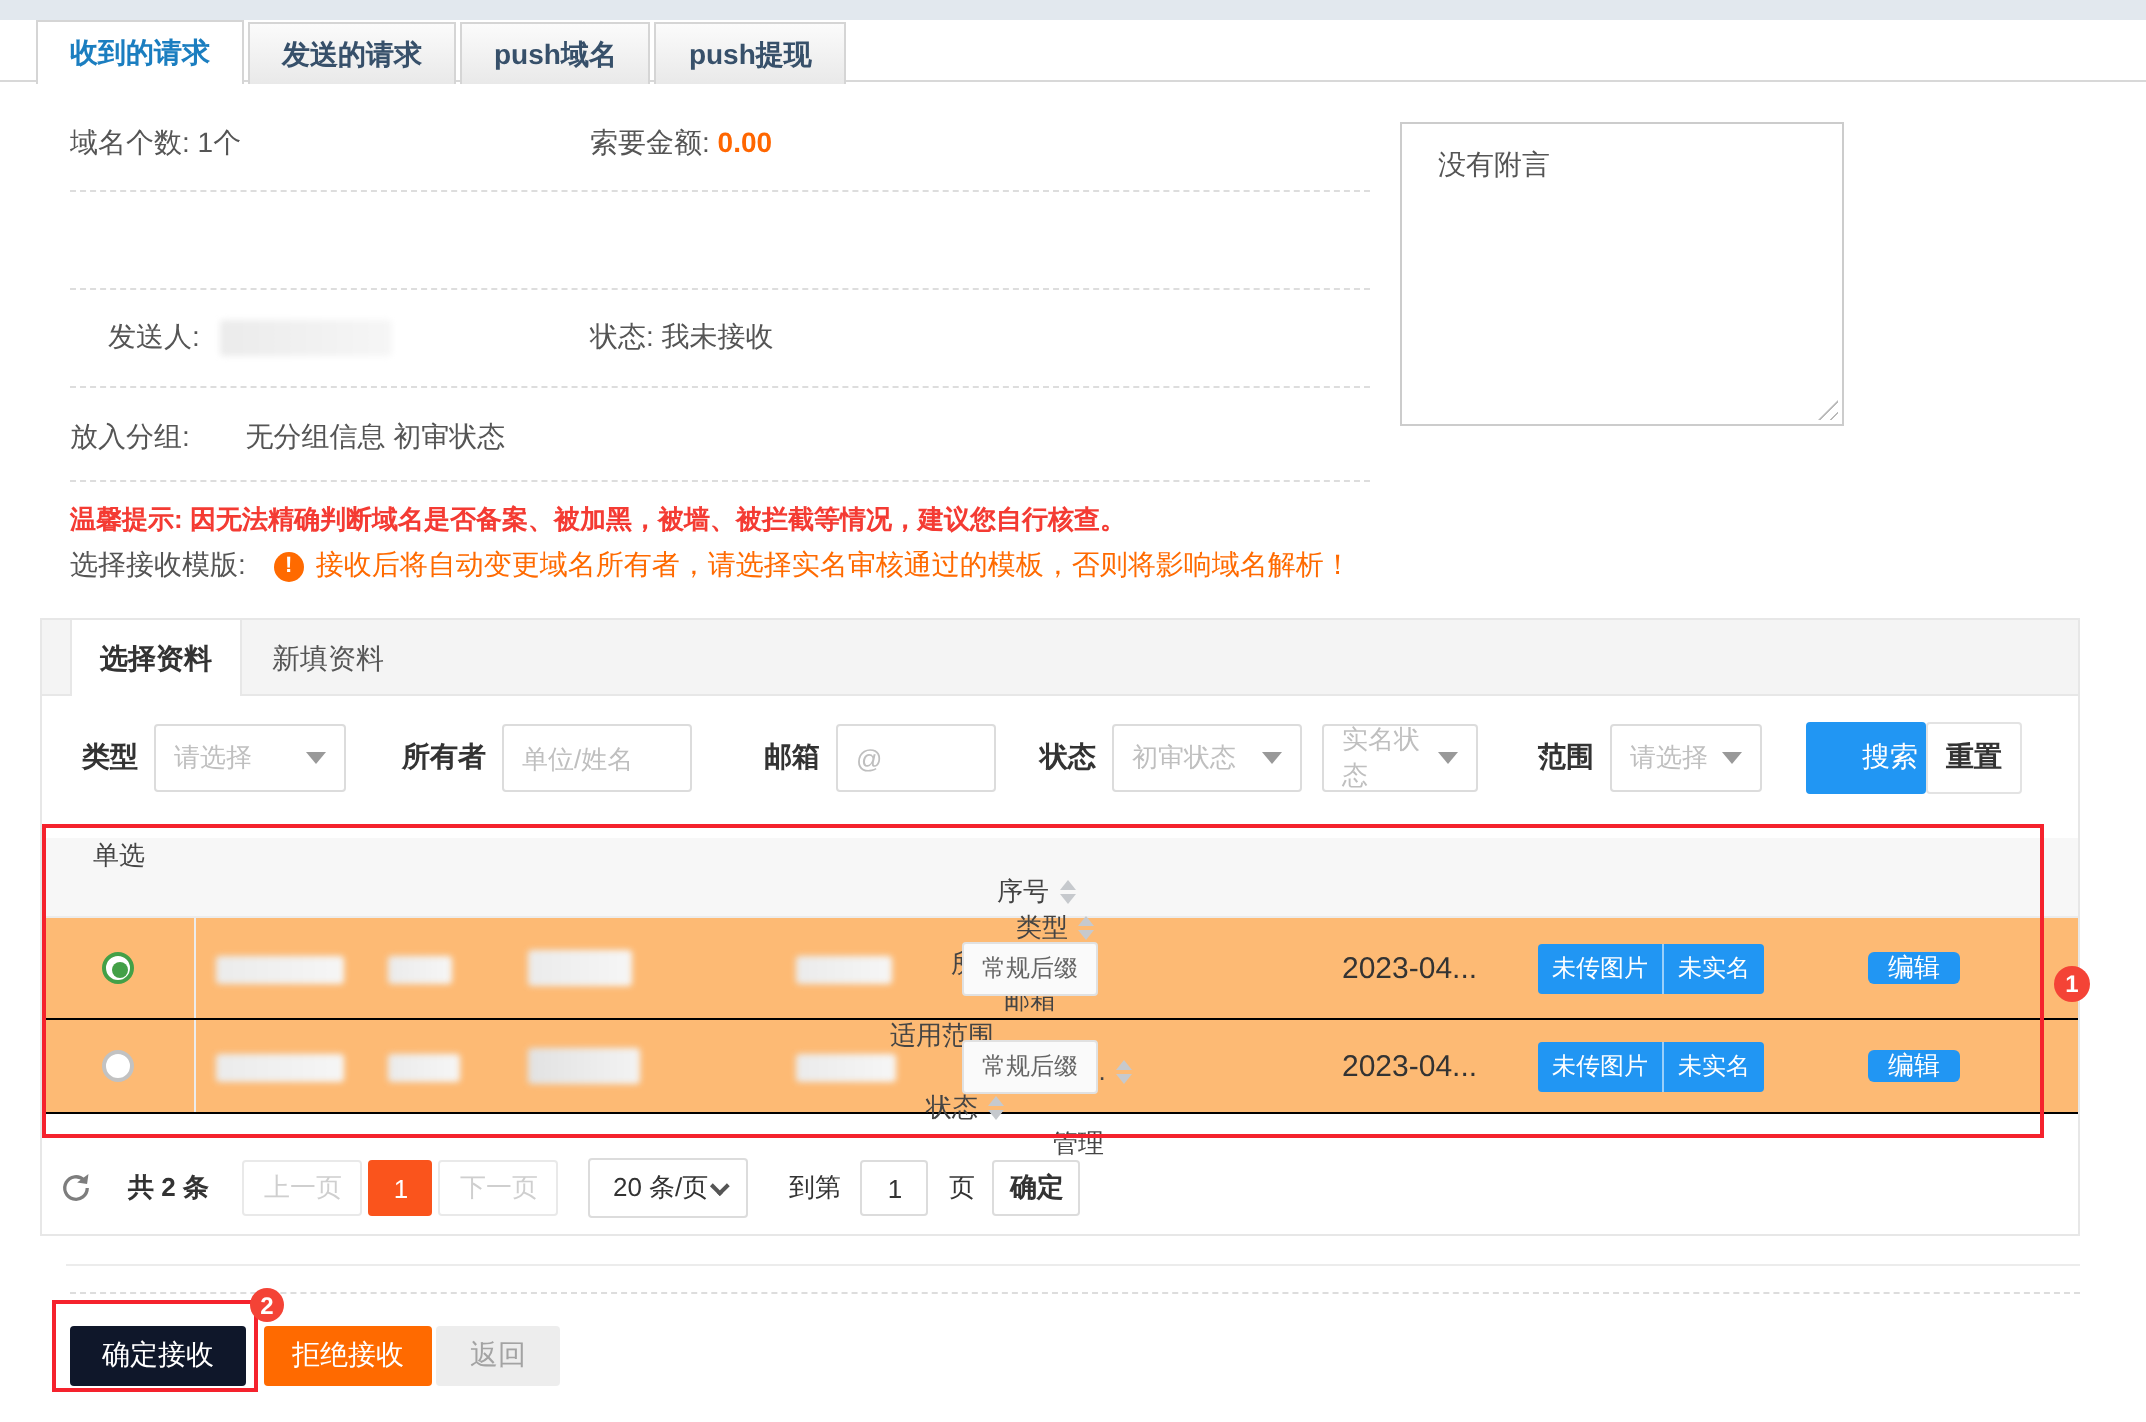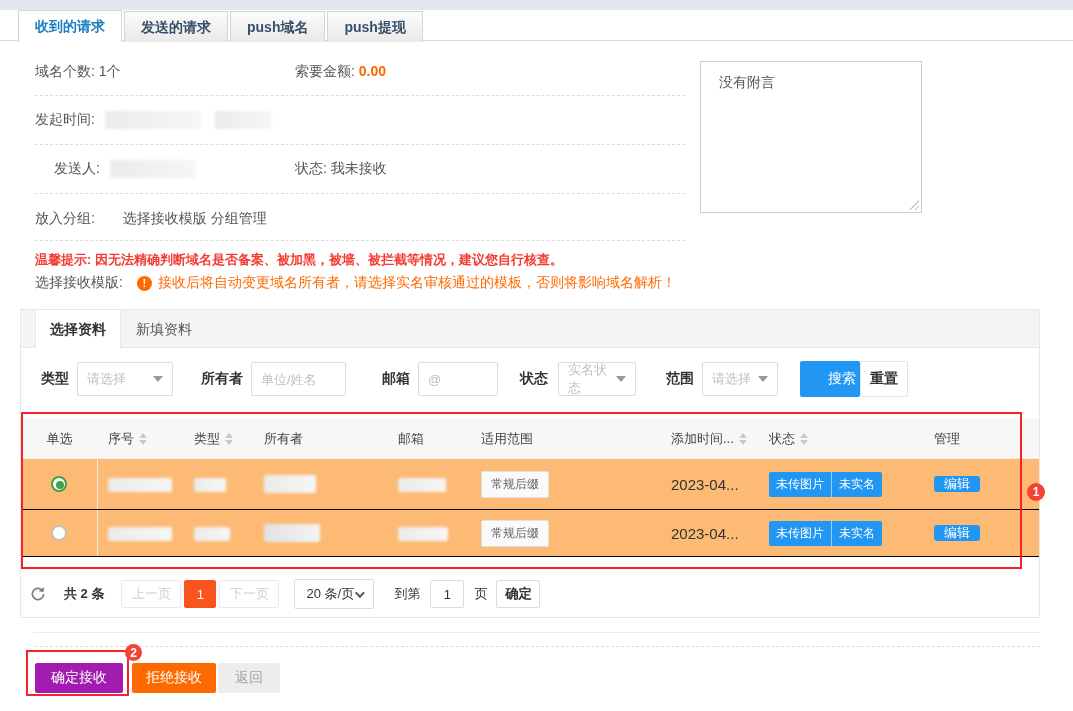--- a/index.html
+++ b/index.html
@@ -44,21 +44,21 @@
   .sel { justify-content:space-between; color:#bfbfbf; cursor:pointer; }
   .inp input { border:none; outline:none; width:100%; font-size:13px; color:#333; font-family:inherit; }
   .inp input::placeholder { color:#bfbfbf; }
   .caret { width:0; height:0; border-left:5px solid transparent; border-right:5px solid transparent; border-top:6px solid #999; margin-left:6px; }
   .btn { display:flex; align-items:center; justify-content:center; cursor:pointer; font-size:14px; border-radius:2px; }
   .btn-search { width:60px; height:36px; background:#2196f3; color:#fff;padding-left:24px; }
   .btn-reset { width:48px; height:36px; background:#fff; border:1px solid #e3e3e3; color:#333; font-weight:bold; }
 
   
   .tbl { position:absolute; left:0; top:109px; width:1018px; font-size:13px; color:#333; }
-  .thead { display:flex; align-items:center; height:40px; background:#f7f7f7; border-bottom:1px solid #ececec; color:#444; }
+  .thead { display:flex; align-items:center; height:40px; background:#f7f7f7; border-bottom:1px solid #ececec; color:#444;flex-direction:column; }
   .trow { display:flex; align-items:center; height:51px; border-bottom:1px solid #000000; background:#fdba74; }
   .trow.r2 { height:47px; }
   .c1{width:77px; display:flex; justify-content:center; align-self:stretch; align-items:center;}
   .trow .c1{ border-right:1px solid #ececec; }
   .c2{width:83px; padding-left:10px;} .c3{width:70px; padding-left:13px;} .c4{width:135px; padding-left:13px;}
   .c5{width:80px; padding-left:12px;} .c6{width:200px; padding-left:15px;} .c7{width:90px; padding-left:5px; font-size:15px;}
   .c8{width:160px; padding-left:13px;} .c9{flex:1; padding-left:18px;}
   .thead .c2,.thead .c3,.thead .c7,.thead .c8 { display:flex; align-items:center; }
   .thead .c7 { font-size:13px; }
   .sort { display:inline-flex; flex-direction:column; margin-left:5px; gap:2px; cursor:pointer; }
@@ -84,21 +84,21 @@
   .pg-btn { height:28px; display:flex; align-items:center; justify-content:center; border:1px solid #e9e9e9; background:#fff; color:#cfcfcf; border-radius:2px; cursor:pointer; }
   .pg-cur { width:32px; height:28px; background:#fa541c; color:#fff; display:flex; align-items:center; justify-content:center; border-radius:2px; cursor:pointer; }
   .pg-sel { width:80px; height:30px; border:1px solid #dcdcdc; border-radius:2px; display:flex; align-items:center; justify-content:space-between; padding:0 11px; color:#333; cursor:pointer; }
   .chev { width:7px; height:7px; border-right:2px solid #555; border-bottom:2px solid #555; transform:rotate(45deg) translateY(-2px); }
   .pg-inp { width:34px; height:28px; border:1px solid #dcdcdc; border-radius:2px; text-align:center; font-size:13px; color:#333; outline:none; font-family:inherit; }
   .pg-ok { width:44px; height:28px; border:1px solid #dcdcdc; background:#fff; color:#333; font-weight:bold; border-radius:2px; }
 
   
   .sep-solid { position:absolute; left:33px; top:632px; width:1007px; border-top:1px solid #ececec; }
   .sep-dash { position:absolute; left:35px; top:646px; width:1005px; border-top:1px dashed #ddd; }
-  .btn-accept { position:absolute; left:35px; top:663px; width:88px; height:30px; background:#a21caf; color:#fff; }
+  .btn-accept { position:absolute; left:35px; top:663px; width:88px; height:30px; background:#0f172a; color:#fff; }
   .btn-reject { position:absolute; left:132px; top:663px; width:84px; height:30px; background:#ff6a00; color:#fff; }
   .btn-back   { position:absolute; left:218px; top:663px; width:62px; height:30px; background:#ededed; color:#a3a3a3; }
 </style>
 </head>
 <body>
 
 <div id="app">
 
   <div class="top-strip"></div>
 
@@ -109,40 +109,35 @@
   <div class="abs" style="left:35px; top:63px;">
     <span class="lbl">域名个数:</span>
     <span>1个</span>
   </div>
   <div class="abs" style="left:295px; top:63px;">
     <span class="lbl">索要金额:</span>
     <span class="amount">0.00</span>
   </div>
   <div class="dash" style="left:35px; top:95px; width:650px;"></div>
 
-  <div class="abs" style="left:35px; top:111px;">
-    <span class="lbl">发起时间:</span>
-    <span class="blur" style="width:96px;height:18px;margin-left:6px;"></span>
-    <span class="blur" style="width:56px;height:18px;margin-left:10px;"></span>
-  </div>
   <div class="dash" style="left:35px; top:144px; width:650px;"></div>
 
   <div class="abs" style="left:35px; top:160px;margin-left:19px;">
     <span class="lbl">发送人:</span>
     <span class="blur" style="width:86px;height:18px;margin-left:6px;"></span>
   </div>
   <div class="abs" style="left:295px; top:160px;">
     <span class="lbl">状态:</span>
     <span>我未接收</span>
   </div>
   <div class="dash" style="left:35px; top:193px; width:650px;"></div>
 
   <div class="abs" style="left:35px; top:210px;">
     <span class="lbl">放入分组:</span>
-    <span style="margin-left:24px;">选择接收模版 分组管理</span>
+    <span style="margin-left:24px;">无分组信息 初审状态</span>
   </div>
   <div class="dash" style="left:35px; top:240px; width:650px;"></div>
 
   <div class="msg-box">
     <span>没有附言</span>
     <span class="resize-handle"></span>
   </div>
 
   <div class="warm-tip">温馨提示: 因无法精确判断域名是否备案、被加黑，被墙、被拦截等情况，建议您自行核查。</div>
   <div class="tpl-row">
@@ -167,20 +162,24 @@
       <div class="inp" style="width:95px;margin-left:8px;">
         <input placeholder="单位/姓名" style="">
       </div>
 
       <span class="f-lbl" style="margin-left:36px;">邮箱</span>
       <div class="inp" style="width:80px;margin-left:8px;">
         <input placeholder="@" style="">
       </div>
 
       <span class="f-lbl" style="margin-left:22px;">状态</span>
+      <div class="sel" style="width:95px;margin-left:8px;">
+        <span>初审状态</span>
+        <span class="caret"></span>
+      </div>
       <div class="sel" style="width:78px;margin-left:10px;">
         <span>实名状态</span>
         <span class="caret"></span>
       </div>
 
       <span class="f-lbl" style="margin-left:30px;">范围</span>
       <div class="sel" style="width:76px;margin-left:8px;">
         <span>请选择</span>
         <span class="caret"></span>
       </div>

